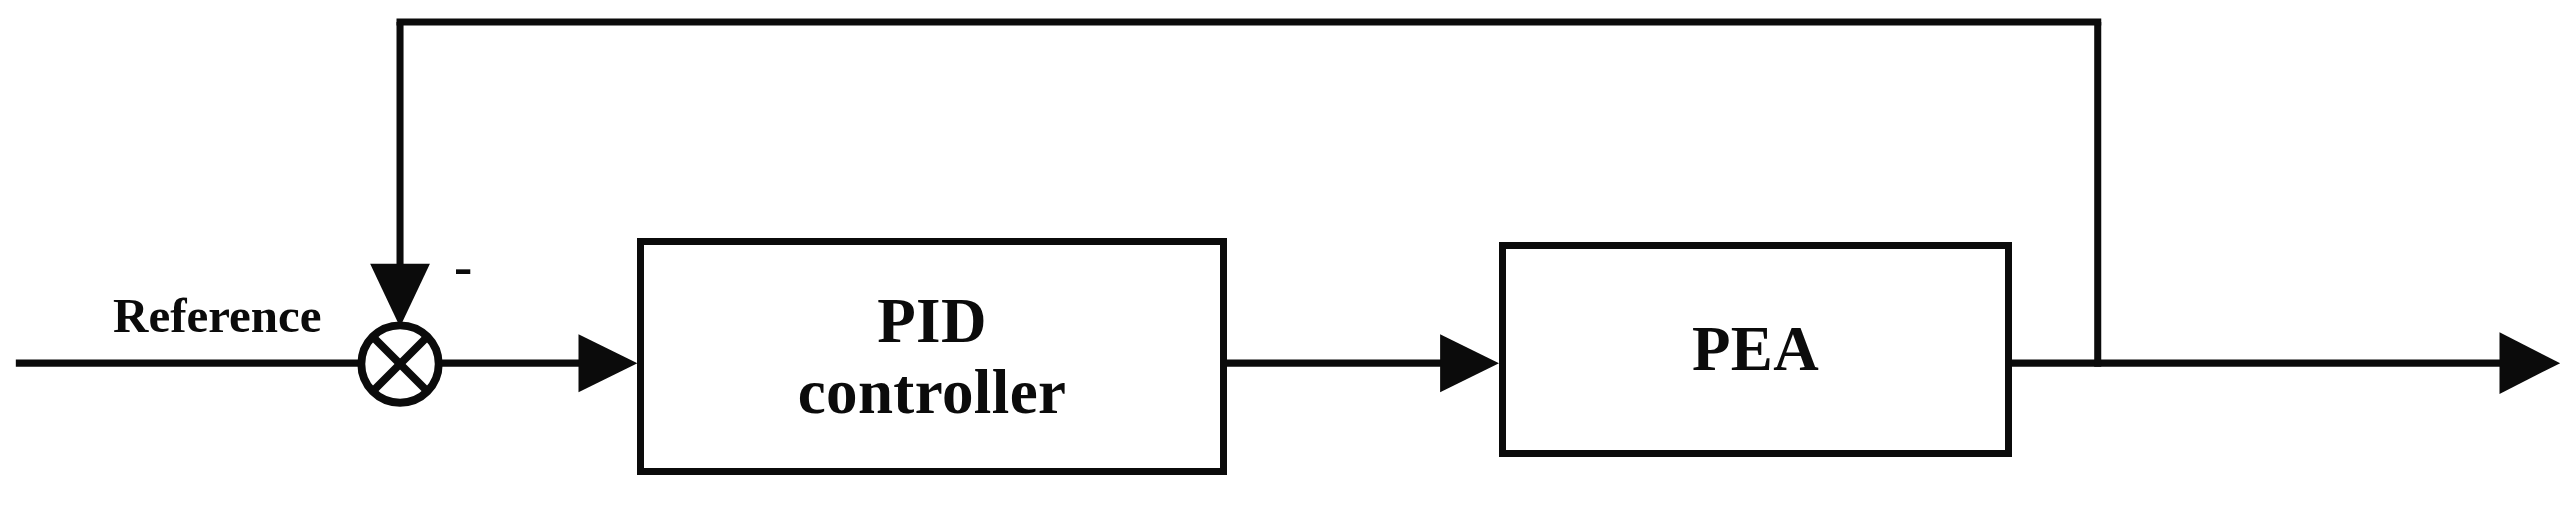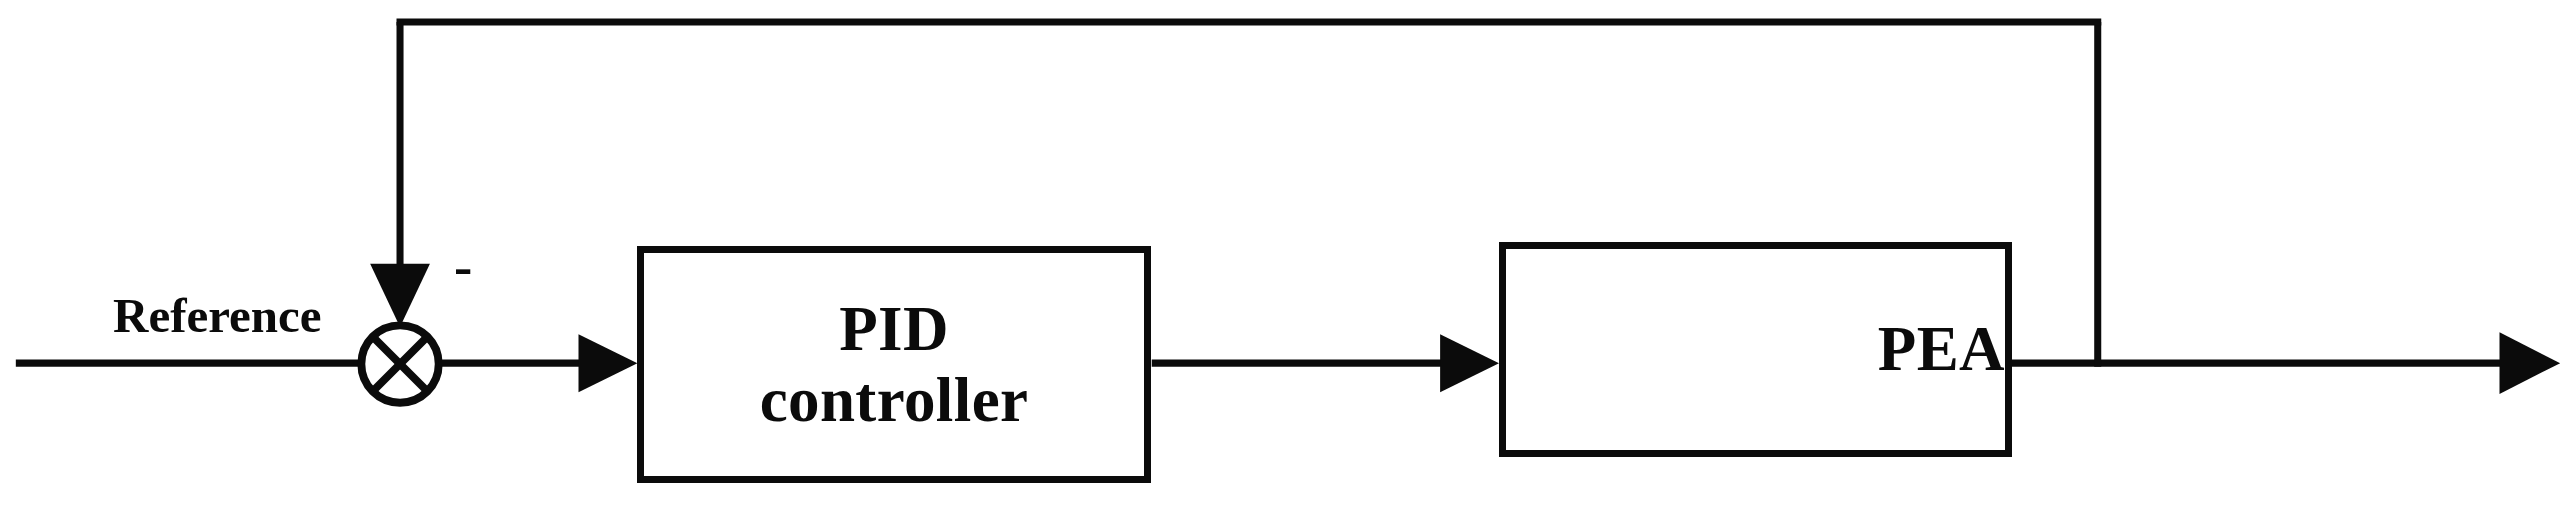--- a/index.html
+++ b/index.html
@@ -47,32 +47,31 @@
   .block-box {
     position: absolute;
     box-sizing: border-box;
     display: flex;
     align-items: center;
     justify-content: center;
     background: #ffffff;
   }
   #block-pid {
     left: 637px;
-    top: 246px;
-    width: 514px;
+    top: 238px;
+    width: 590px;
     height: 237px;
     border: 7px solid #0b0b0b;
   }
   #block-pea {
     left: 1499px;
     top: 242px;
     width: 513px;
     height: 215px;
     border: 7px solid #0b0b0b;
-    justify-content: flex-end;
   }
   #label-reference {
     left: 113px;
     top: 287px;
     text-align: right;
   }
   #label-measured-force {
     left: 2114px;
     top: 253px;
   }

